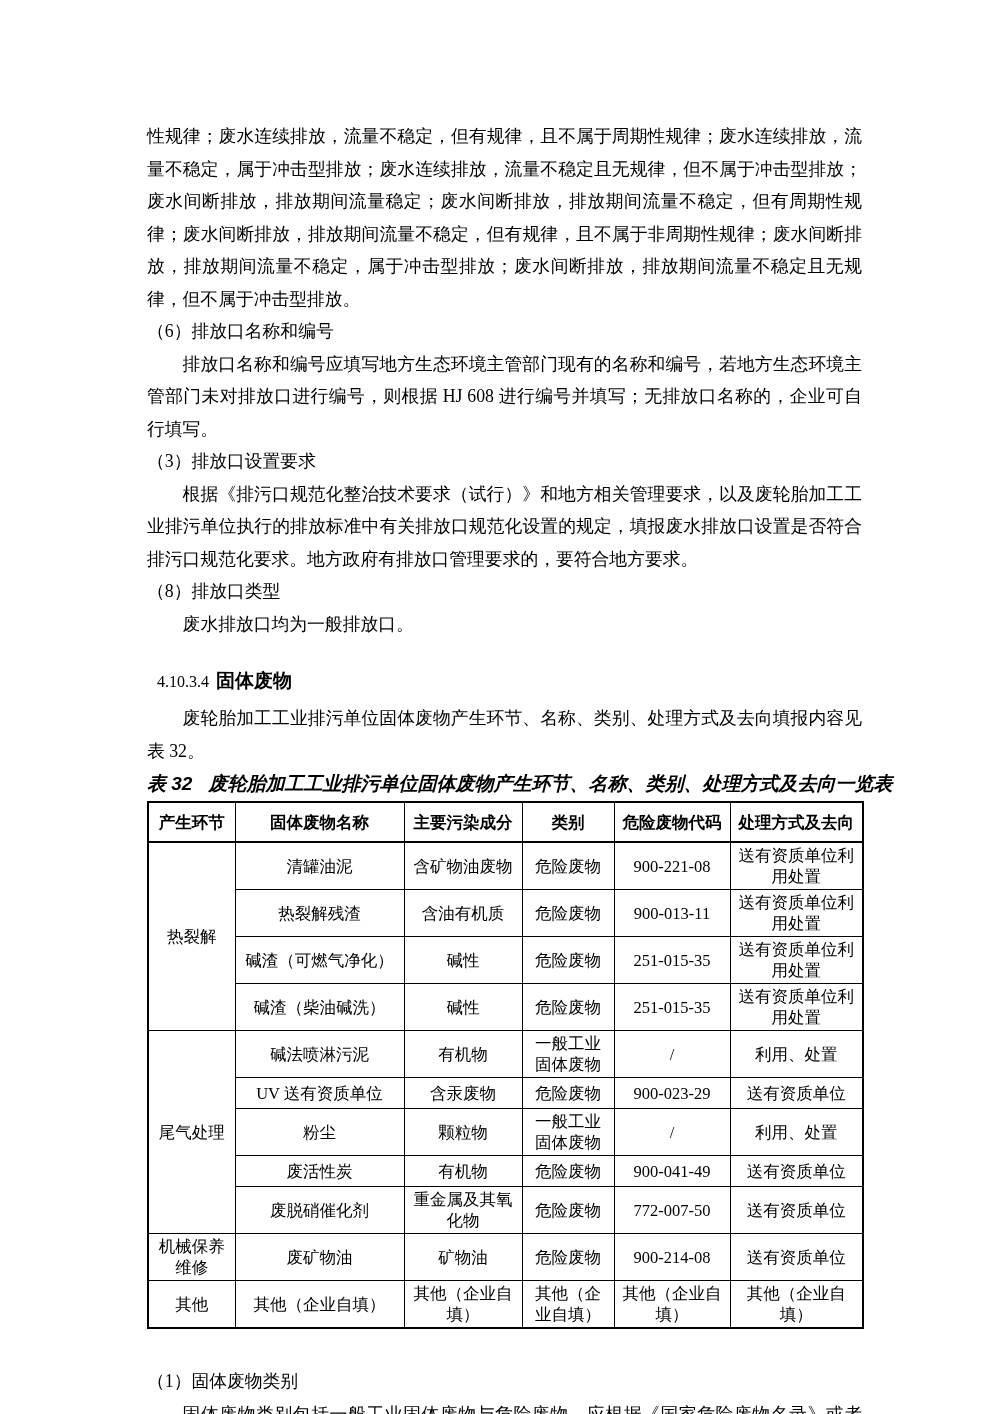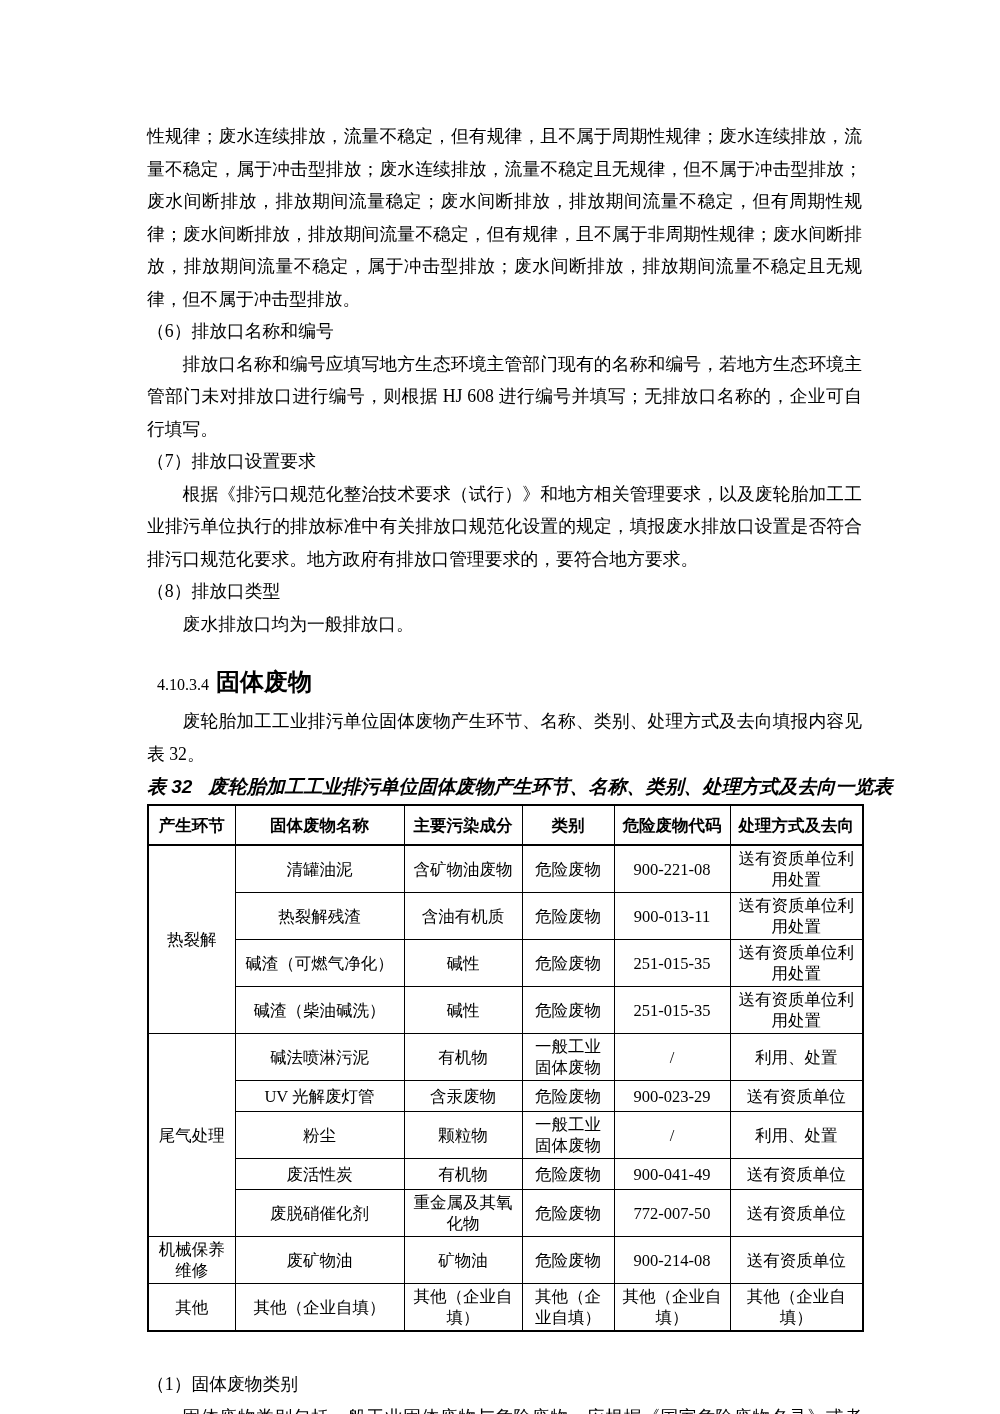--- a/index.html
+++ b/index.html
@@ -37,23 +37,23 @@
     margin-top: 26px;
     margin-bottom: 4px;
     padding-left: 10px;
     line-height: 32px;
   }
   .sec-num {
     font-family: "Liberation Serif", "DejaVu Serif", serif;
     font-size: 16px;
   }
   .sec-title {
-    font-family: Liberation Sans, sans-serif;
+    font-family: Liberation Mono, monospace;
     font-weight: bold;
-    font-size: 24px;
+    font-size: 19px;
     margin-left: 7px;
   }
 
   .table-caption {
     margin-top: 2px;
     font-family: "Liberation Sans", "DejaVu Sans", sans-serif;
     font-weight: bold;
     font-size: 19px;
     line-height: 30px;
     white-space: nowrap;
@@ -95,21 +95,21 @@
 </head>
 <body>
 
 <div class="page">
 
   <p class="para">性规律；废水连续排放，流量不稳定，但有规律，且不属于周期性规律；废水连续排放，流量不稳定，属于冲击型排放；废水连续排放，流量不稳定且无规律，但不属于冲击型排放；废水间断排放，排放期间流量稳定；废水间断排放，排放期间流量不稳定，但有周期性规律；废水间断排放，排放期间流量不稳定，但有规律，且不属于非周期性规律；废水间断排放，排放期间流量不稳定，属于冲击型排放；废水间断排放，排放期间流量不稳定且无规律，但不属于冲击型排放。</p>
 
   <p class="subhead">（6）排放口名称和编号</p>
   <p class="para indent">排放口名称和编号应填写地方生态环境主管部门现有的名称和编号，若地方生态环境主管部门未对排放口进行编号，则根据 HJ 608 进行编号并填写；无排放口名称的，企业可自行填写。</p>
 
-  <p class="subhead">（7）排放口设置要求</p>
+  <p class="subhead">（3）排放口设置要求</p>
   <p class="para indent">根据《排污口规范化整治技术要求（试行）》和地方相关管理要求，以及废轮胎加工工业排污单位执行的排放标准中有关排放口规范化设置的规定，填报废水排放口设置是否符合排污口规范化要求。地方政府有排放口管理要求的，要符合地方要求。</p>
 
   <p class="subhead">（8）排放口类型</p>
   <p class="para indent">废水排放口均为一般排放口。</p>
 
   <div class="section-head">
     <span class="sec-num">4.10.3.4</span><span class="sec-title">固体废物</span>
   </div>
 
   <p class="para indent">废轮胎加工工业排污单位固体废物产生环节、名称、类别、处理方式及去向填报内容见表 32。</p>
@@ -169,21 +169,21 @@
         </tr>
         <tr>
           <td rowspan="5">尾气处理</td>
           <td>碱法喷淋污泥</td>
           <td>有机物</td>
           <td>一般工业固体废物</td>
           <td>/</td>
           <td>利用、处置</td>
         </tr>
         <tr>
-          <td>UV 光解废灯管</td>
+          <td>UV 送有资质单位</td>
           <td>含汞废物</td>
           <td>危险废物</td>
           <td>900-023-29</td>
           <td>送有资质单位</td>
         </tr>
         <tr>
           <td>粉尘</td>
           <td>颗粒物</td>
           <td>一般工业固体废物</td>
           <td>/</td>

